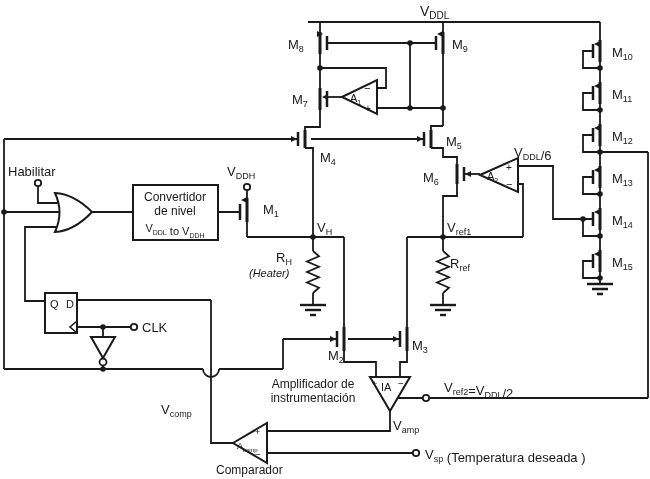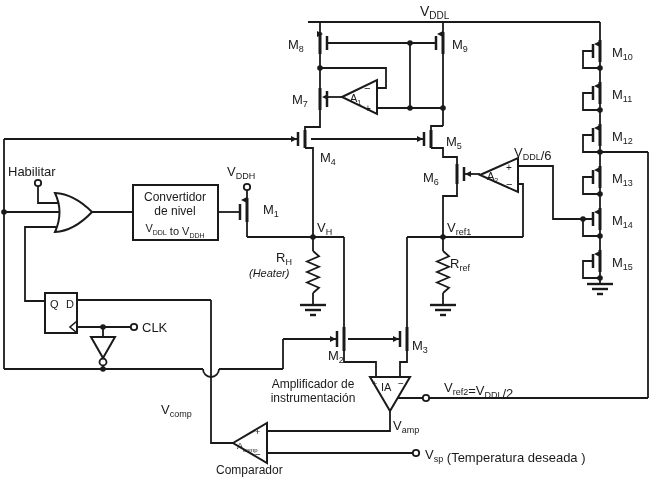--- a/index.html
+++ b/index.html
@@ -1,16 +1,16 @@
 <!DOCTYPE html>
 <html><head>
 <meta charset="utf-8">
 <style>
   html,body{margin:0;padding:0;background:#ffffff;}
-  #stage{width:650px;height:479px;position:relative;background:#fff;overflow:hidden;}
+  #stage{width:650px;height:479px;position:relative;background:#fff;overflow:hidden;border-radius:22px;}
   svg{display:block;}
   text{font-family:"Liberation Sans","DejaVu Sans",sans-serif;fill:#1a1a1a;}
 </style>
 </head>
 <body>
 
 <div id="stage">
   <svg id="cv" width="650" height="479" viewBox="0 0 650 479">
       <g>
         <path d="M308,22 L600,22" stroke="#1a1a1a" stroke-width="1.8" fill="none"></path>

